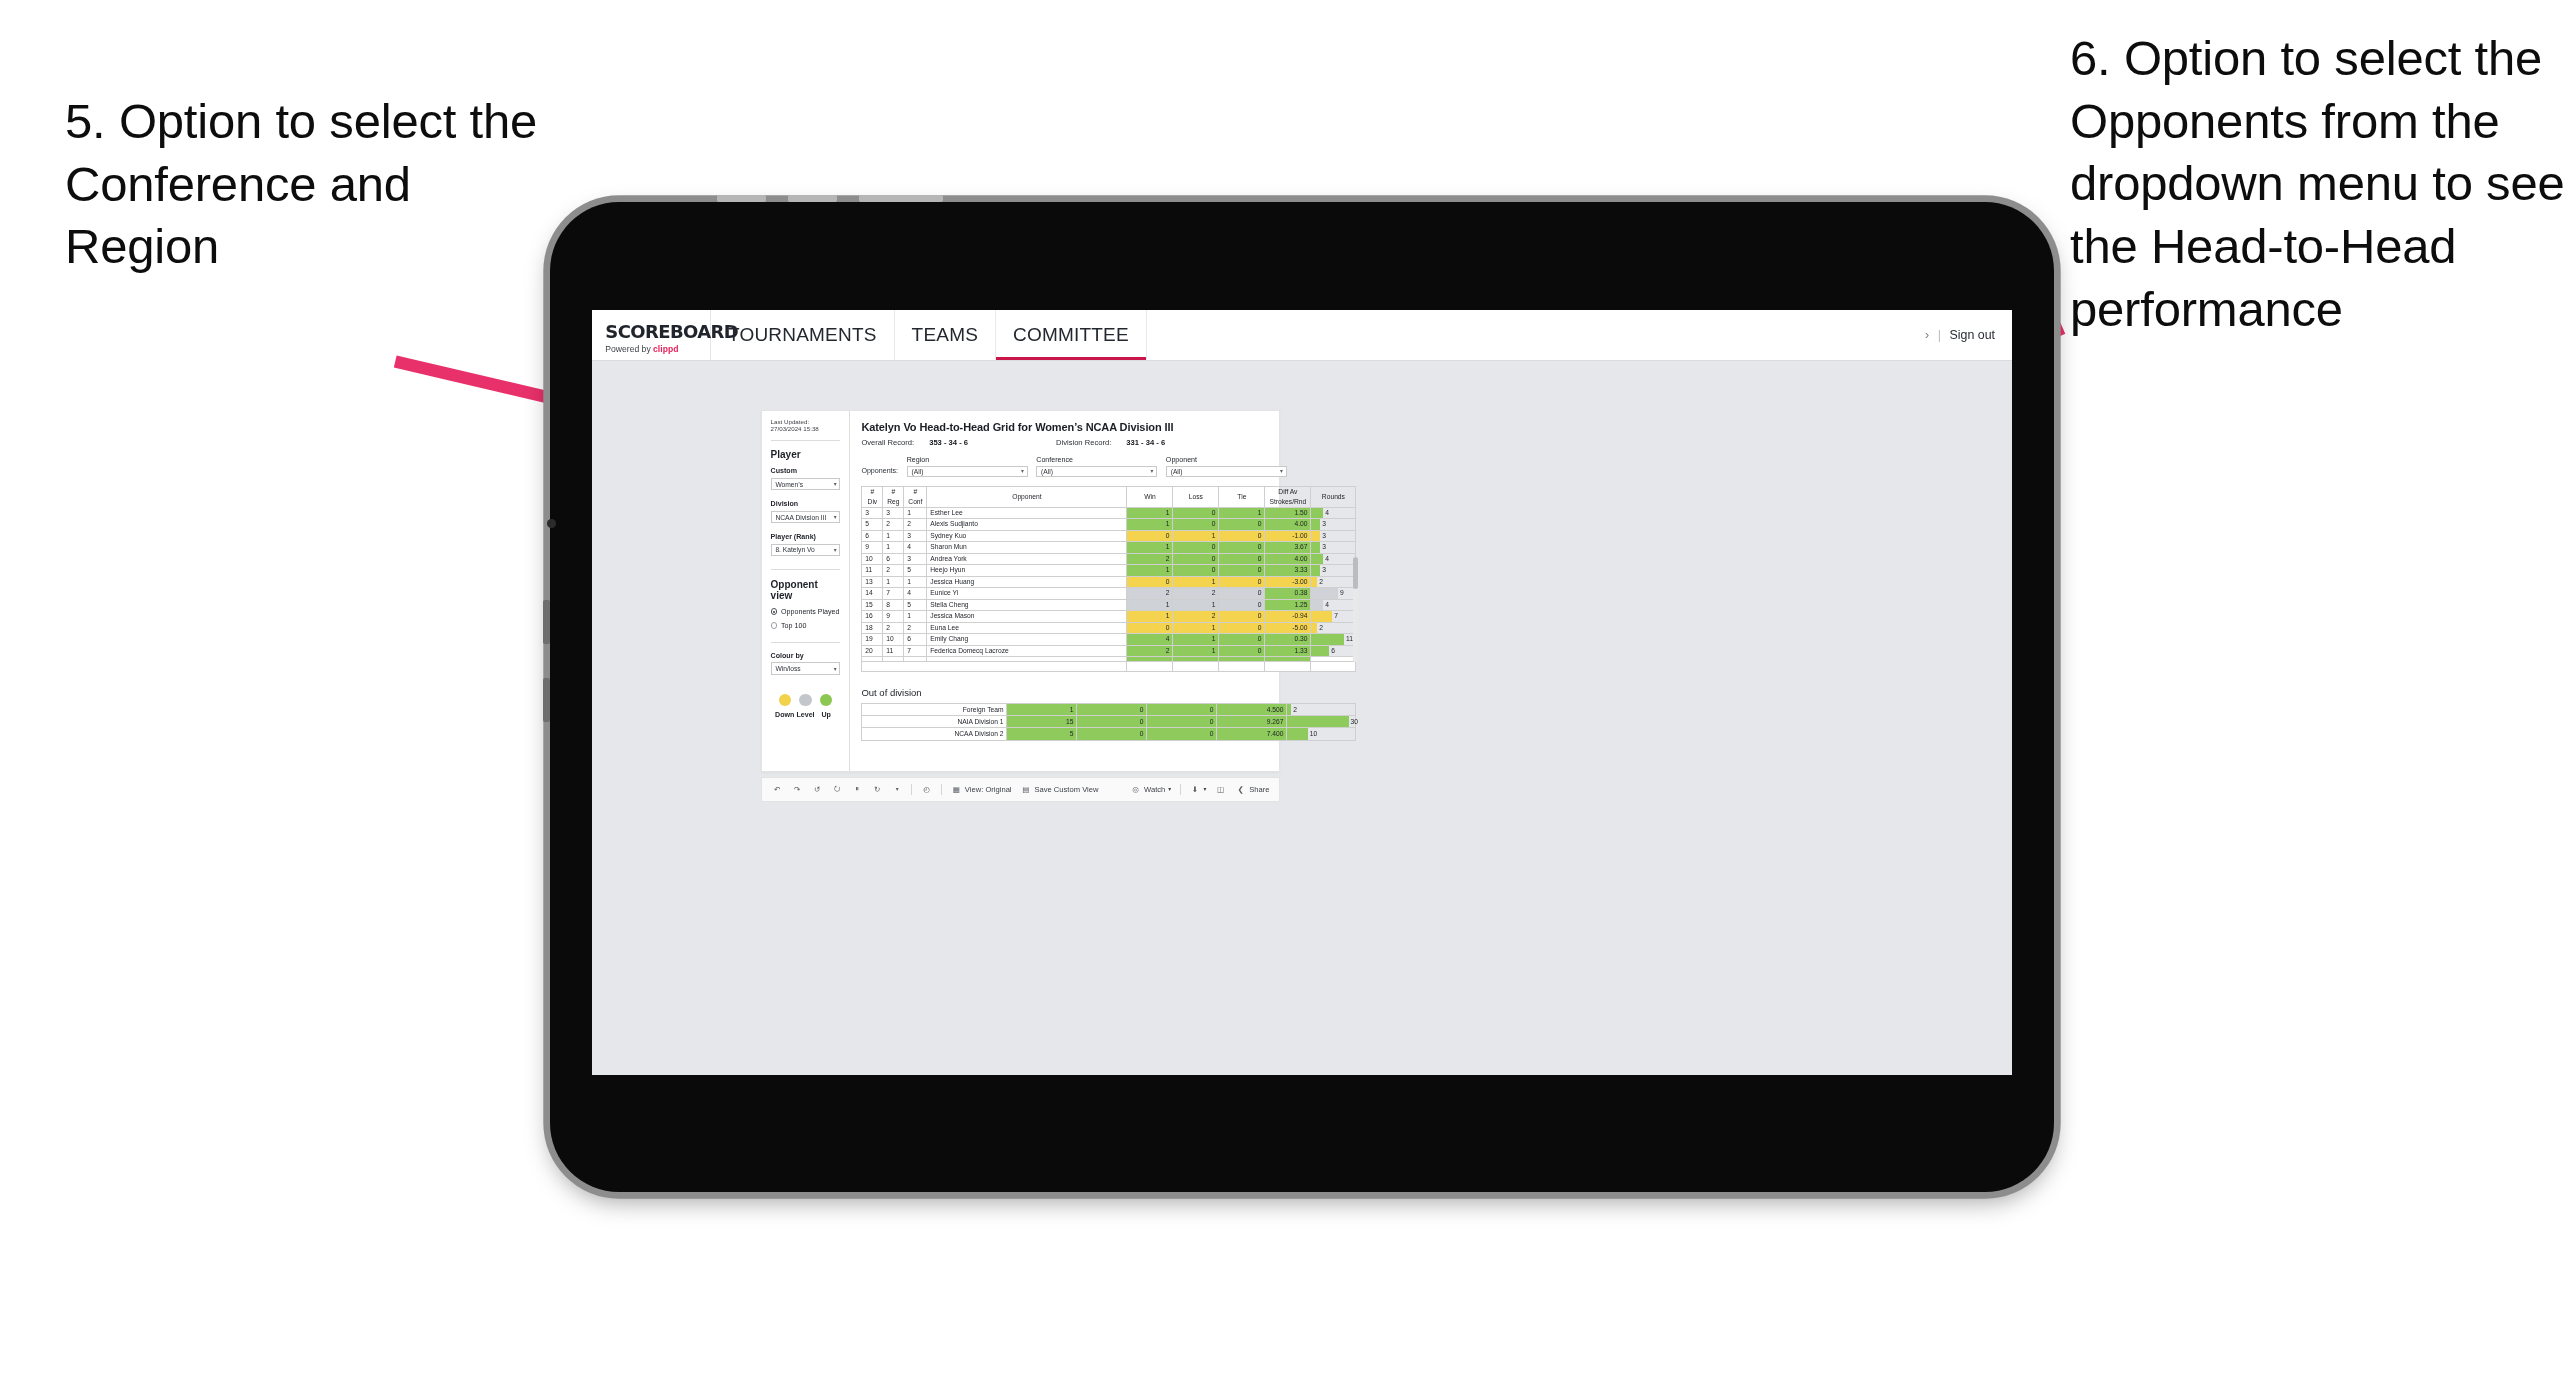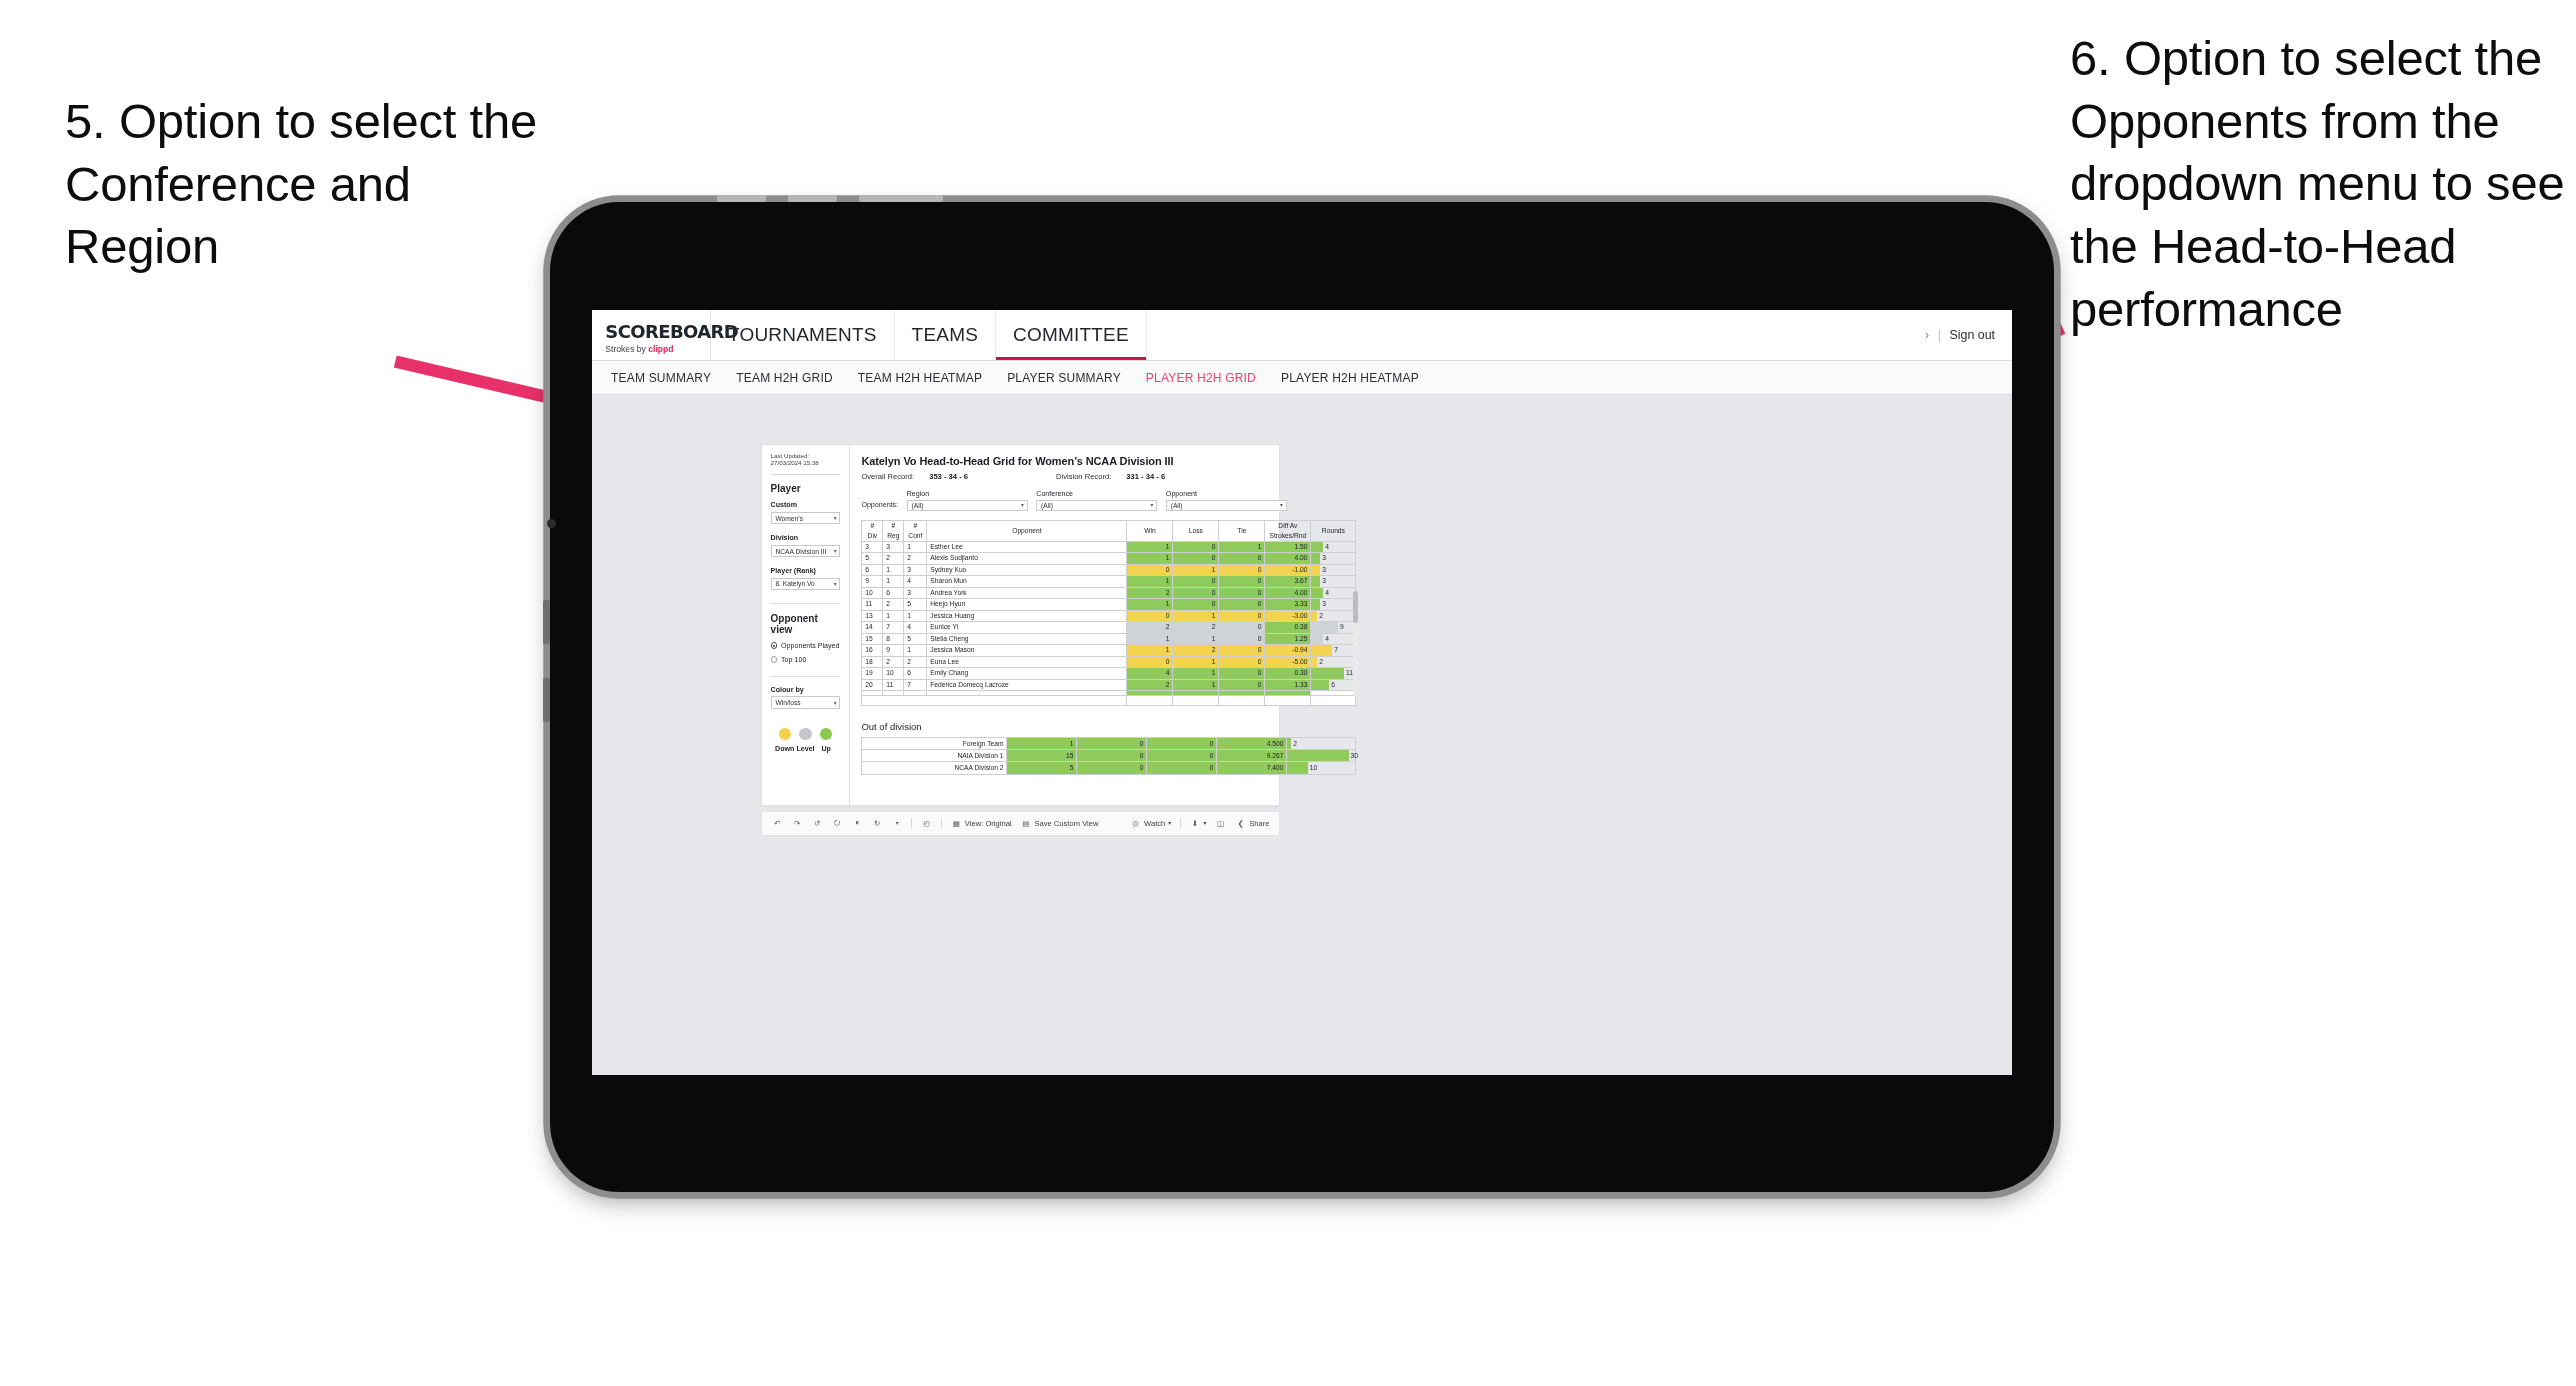--- a/index.html
+++ b/index.html
@@ -224,41 +224,33 @@
   <div class="tablet-btn btn-top-c"></div>
   <div class="tablet-btn btn-side-a"></div>
   <div class="tablet-btn btn-side-b"></div>
   <div class="cam"></div>
 
   <div class="screen">
 
     <div class="appbar">
       <div class="brand">
         <div class="brand-title">SCOREBOARD</div>
-        <div class="brand-sub"><span>Strokes by </span><b>clippd</b></div>
+        <div class="brand-sub"><span>Powered by </span><b>clippd</b></div>
       </div>
       <div class="navtab">TOURNAMENTS</div>
       <div class="navtab">TEAMS</div>
       <div class="navtab active">COMMITTEE</div>
       <div class="navtab navspacer"></div>
       <div class="navright">
         <span class="chev">›</span>
         <span class="bar">|</span>
         <span>Sign out</span>
       </div>
     </div>
 
-    <div class="subbar">
-      <div class="subtab">TEAM SUMMARY</div>
-      <div class="subtab">TEAM H2H GRID</div>
-      <div class="subtab">TEAM H2H HEATMAP</div>
-      <div class="subtab">PLAYER SUMMARY</div>
-      <div class="subtab active">PLAYER H2H GRID</div>
-      <div class="subtab">PLAYER H2H HEATMAP</div>
-    </div>
 
     <div class="canvas">
 
       <div class="sheet">
 
         <div class="side">
           <div class="lastupd">Last Updated: 27/03/2024 15:38</div>
           <div class="hr"></div>
 
           <div class="sect-title">Player</div>

